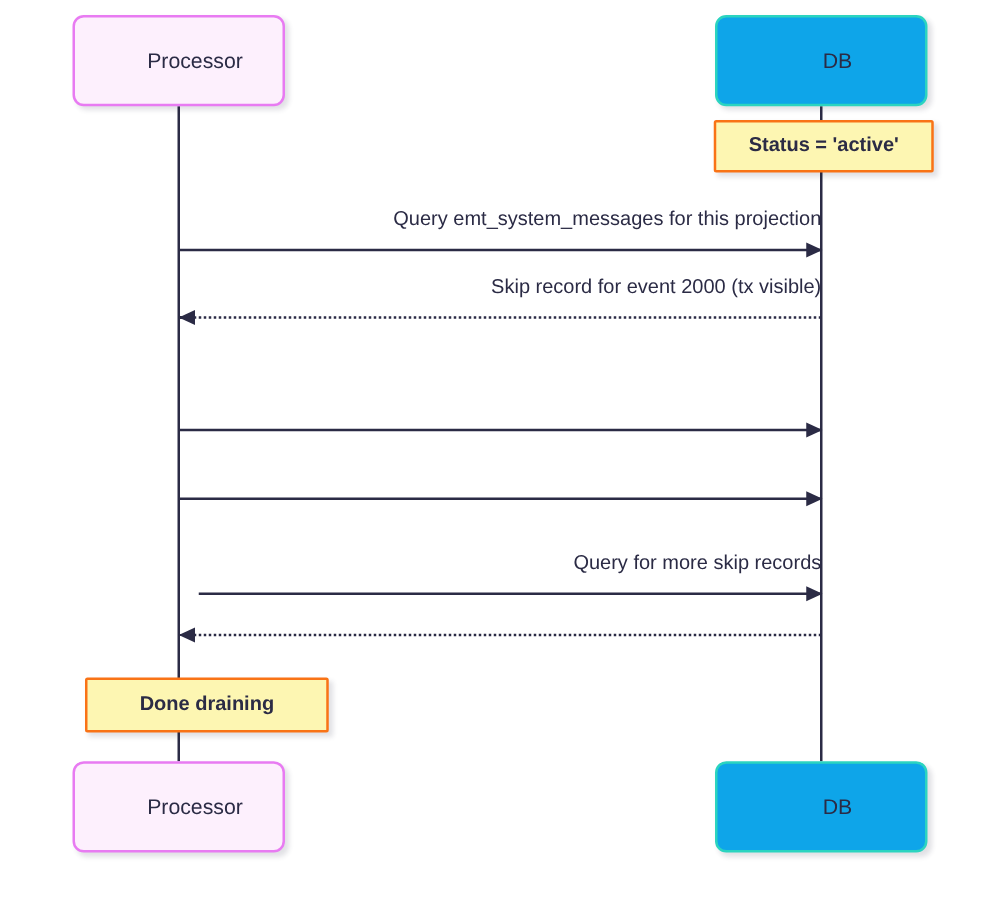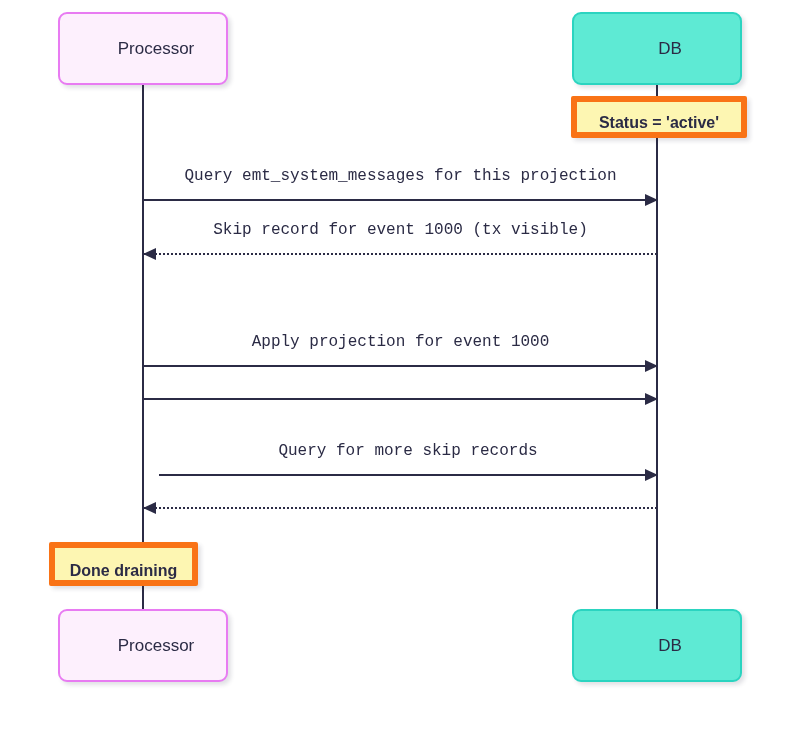--- a/index.html
+++ b/index.html
@@ -24,66 +24,65 @@
     border-radius: 9px;
     border: 2px solid;
     display: flex;
     align-items: center;
     justify-content: center;
     font-size: 17px;
     box-shadow: 3px 3px 4px rgba(45,45,70,0.14);
     padding-left: 26px;
   }
   .actor.pink   { border-color: #e87bf2; background: #fdf0fd; }
-  .actor.teal   { border-color: #2bd4c0; background: #5eead4; }
+  .actor.teal   { border-color: #2bd4c0; background: #0ea5e9; }
   .actor.proc-top { left: 58px;  top: 12px; }
   .actor.db-top   { left: 572px; top: 12px; }
   .actor.proc-bot { left: 58px;  top: 609px; }
   .actor.db-bot   { left: 572px; top: 609px; }
 
   
   .lifeline {
     position: absolute;
     width: 2px;
     background: #2b2b45;
     top: 85px;
     height: 524px;
   }
   .lifeline.proc { left: 142px; }
   .lifeline.db   { left: 656px; }
 
   
   .note {
     position: absolute;
-    border: 6px solid #f97316;
+    border: 2px solid #f97316;
     background: #fdf6b2;
     display: flex;
-    align-items: flex-end;
+    align-items: center;
     justify-content: center;
     font-size: 16px;
     font-weight: bold;
     border-radius: 2px;
     box-shadow: 3px 3px 4px rgba(45,45,70,0.14);
   }
   .note.status-note { left: 571px; top: 96px;  width: 176px; height: 42px; }
-  .note.done-note   { left: 49px;  top: 542px; width: 149px; height: 44px; }
+  .note.done-note   { left: 68px;  top: 542px; width: 195px; height: 44px; }
 
   
   .message {
     position: absolute;
     left: 144px;
     width: 513px;
   }
   .msg-label {
-    text-align: center;
+    text-align: right;
     font-size: 16px;
     height: 22px;
     line-height: 22px;
     white-space: nowrap;
-    font-family: Liberation Mono, monospace;
   }
   .msg-line {
     position: relative;
     margin-top: 12px;
     height: 0;
     border-top: 2px solid #2b2b45;
   }
   .msg-line.dotted { border-top-style: dotted; }
   .arrowhead {
     position: absolute;
@@ -123,29 +122,28 @@
   </div>
 
   <div class="message msg-0">
     <div class="msg-label">Query emt_system_messages for this projection</div>
     <div class="msg-line solid">
       <div class="arrowhead right"></div>
     </div>
   </div>
 
   <div class="message msg-1">
-    <div class="msg-label">Skip record for event 1000 (tx visible)</div>
+    <div class="msg-label">Skip record for event 2000 (tx visible)</div>
     <div class="msg-line dotted">
       <div class="arrowhead left"></div>
     </div>
   </div>
 
 
   <div class="message msg-3">
-    <div class="msg-label">Apply projection for event 1000</div>
     <div class="msg-line solid">
       <div class="arrowhead right"></div>
     </div>
   </div>
 
   <div class="message msg-4">
     <div class="msg-line solid">
       <div class="arrowhead right"></div>
     </div>
   </div>

